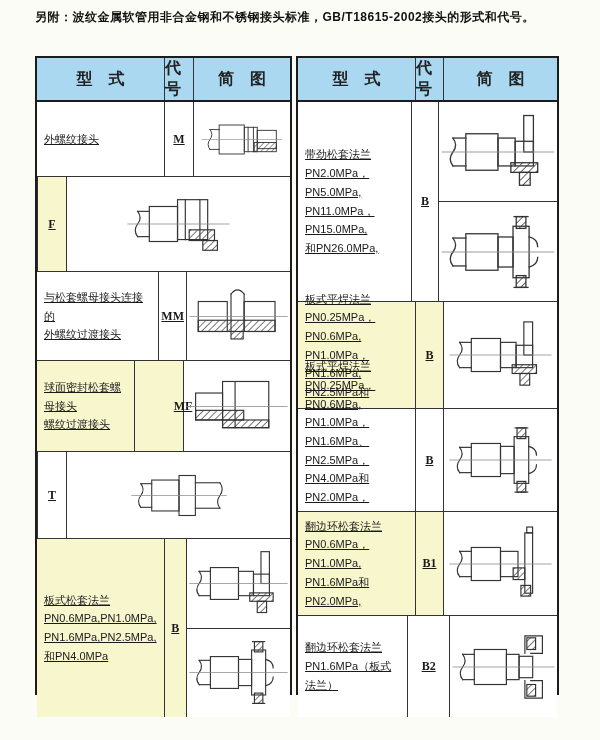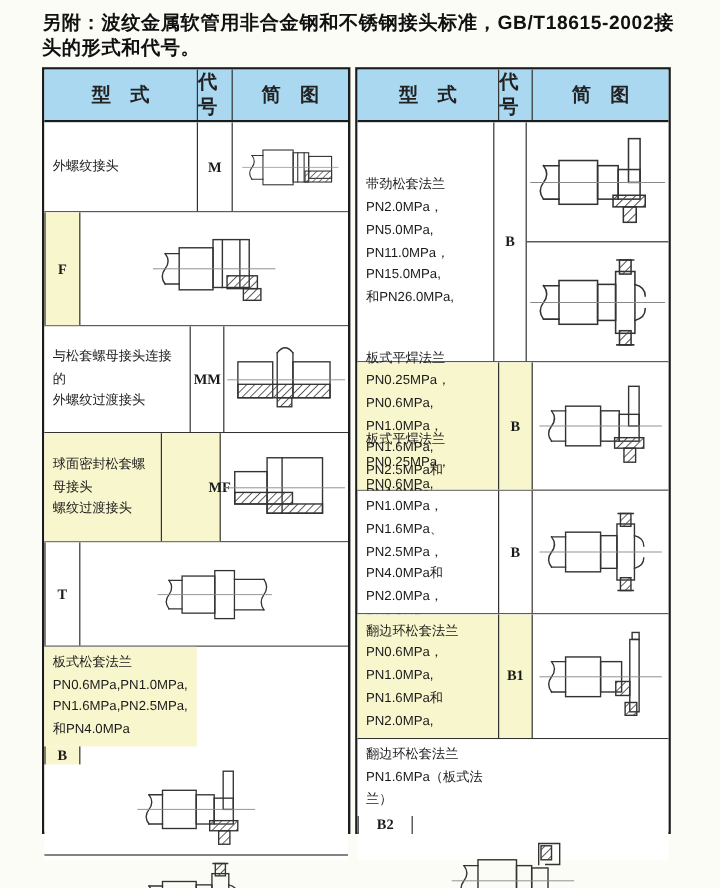--- a/index.html
+++ b/index.html
@@ -4,40 +4,40 @@
 <style>
   html,body { margin:0; padding:0; }
   body {
     width:600px; height:740px; position:relative;
     background:#fcfcf6; overflow:hidden;
     font-family:"Liberation Sans","DejaVu Sans",sans-serif;
     color:#1a1a1a;
   }
   .note {
     position:absolute; left:35px; top:9px; width:540px;
-    font-size:16px; font-weight:bold; letter-spacing:0.5px; color:#111;
+    font-size:12px; font-weight:bold; letter-spacing:0.5px; color:#111;
   }
   .tbl {
     position:absolute; top:56px; height:639px; box-sizing:border-box;
     border:2px solid #1c1c1c; background:#fff;
     display:flex; flex-direction:column;
   }
   #left-table  { left:35px;  width:257px; }
   #right-table { left:296px; width:263px; }
   .thead {
     display:flex; flex:0 0 22px; box-sizing:border-box;
     border-bottom:2px solid #1c1c1c;
   }
   .th {
     display:flex; align-items:center; justify-content:center;
     font-size:16px; font-weight:bold; color:#222; box-sizing:border-box;
   }
   .b-lr { border-left:1px solid #333; border-right:1px solid #333; }
-  .row { display:flex; box-sizing:border-box; border-bottom:1px solid #333; background:#fff; }
-  .row:last-child { border-bottom:none;flex-direction:column; }
+  .row { display:flex; box-sizing:border-box; border-bottom:1px solid #333; background:#fff;text-decoration:underline; }
+  .row:last-child { border-bottom:none; }
   .cell { box-sizing:border-box; }
   .type-cell {
     display:flex; align-items:center; padding:4px 7px;
     font-size:11px; line-height:1.7; white-space:pre-line;
   }
   .code-cell {
     display:flex; align-items:center; justify-content:center;
     font-family:"Liberation Serif","DejaVu Serif",serif;
     font-size:12px; font-weight:bold;
   }

